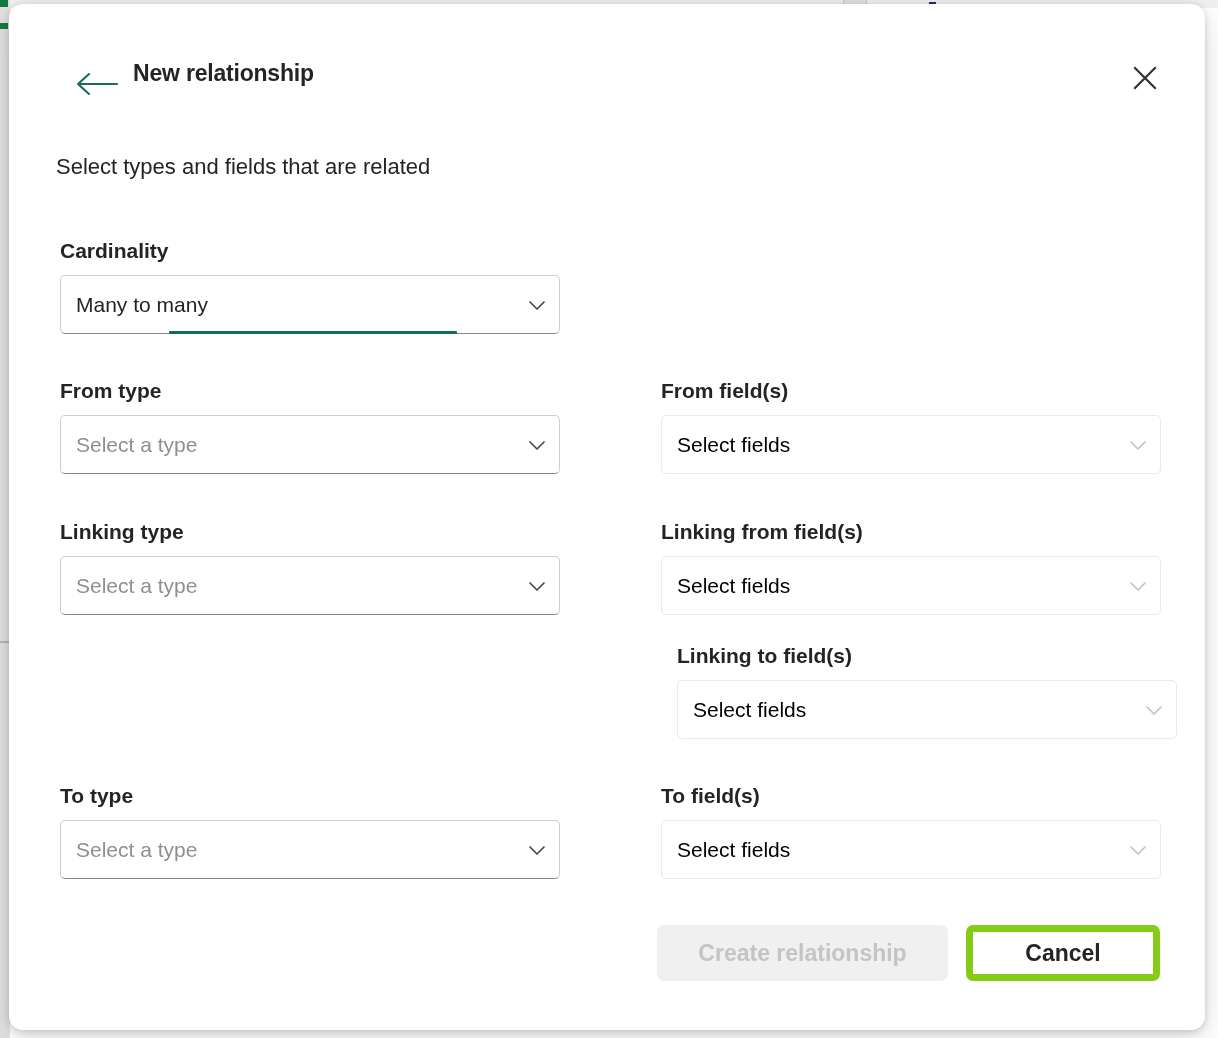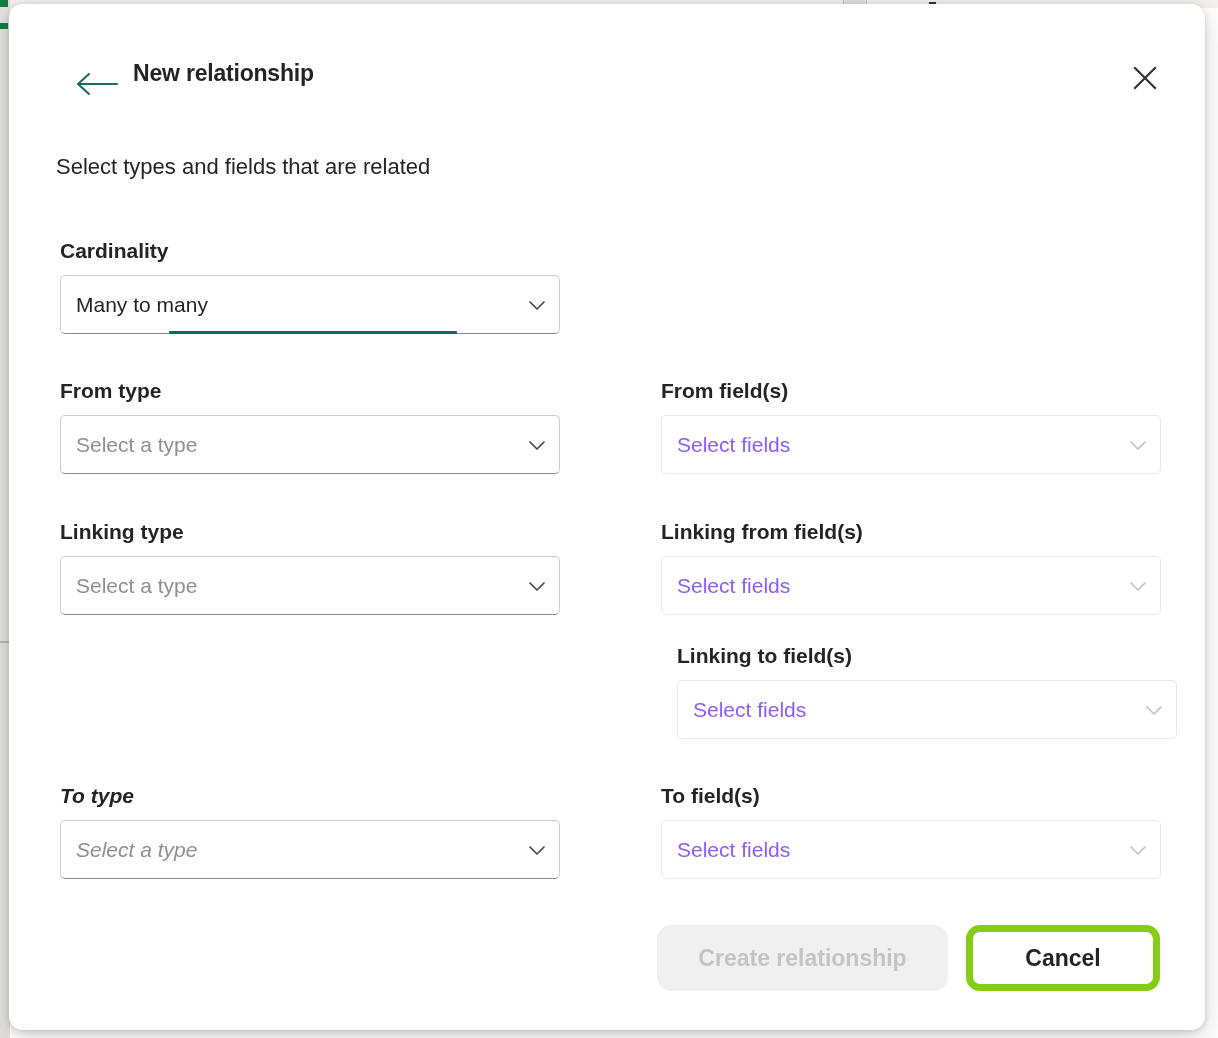--- a/index.html
+++ b/index.html
@@ -211,35 +211,35 @@
     border-radius: 1px;
   }
 
   
   .dropdown.disabled {
     border: 1px solid #ebe9e8;
     border-bottom: 1px solid #ebe9e8;
     background: #ffffff;
     cursor: default;
   }
-  .dropdown.disabled .dd-text { color: #8b5cf6; }
+  .dropdown.disabled .dd-text { color: #000000; }
   .dropdown.disabled .dd-chevron { color: #c3c3c3; }
 
   
   .btn-row {
     position: absolute;
     left: 648px;
     top: 921px;
     display: flex;
     gap: 18px;
   }
   .btn {
     box-sizing: border-box;
-    height: 66px;
-    border-radius: 14px;
+    height: 56px;
+    border-radius: 7px;
     font-size: 23px;
     font-weight: bold;
     font-family: "Liberation Sans", sans-serif;
     display: flex;
     align-items: center;
     justify-content: center;
     cursor: pointer;
     white-space: nowrap;
   }
   .btn-primary-disabled {
@@ -327,21 +327,21 @@
       <div class="dropdown">
         <span class="dd-text placeholder">Select a type</span>
         <span class="dd-chevron">
           <svg width="22" height="22" viewBox="0 0 22 22" fill="none">
             <path d="M4 8 L11 15 L18 8" stroke="currentColor" stroke-width="1.7" stroke-linecap="round" stroke-linejoin="round" fill="none"></path>
           </svg>
         </span>
       </div>
     </div>
 
-    <div class="field-group" style="top:779px; width:500px;font-style:italic;">
+    <div class="field-group" style="top:779px; width:500px;">
       <div class="field-label">To type</div>
       <div class="dropdown">
         <span class="dd-text placeholder">Select a type</span>
         <span class="dd-chevron">
           <svg width="22" height="22" viewBox="0 0 22 22" fill="none">
             <path d="M4 8 L11 15 L18 8" stroke="currentColor" stroke-width="1.7" stroke-linecap="round" stroke-linejoin="round" fill="none"></path>
           </svg>
         </span>
       </div>
     </div>

